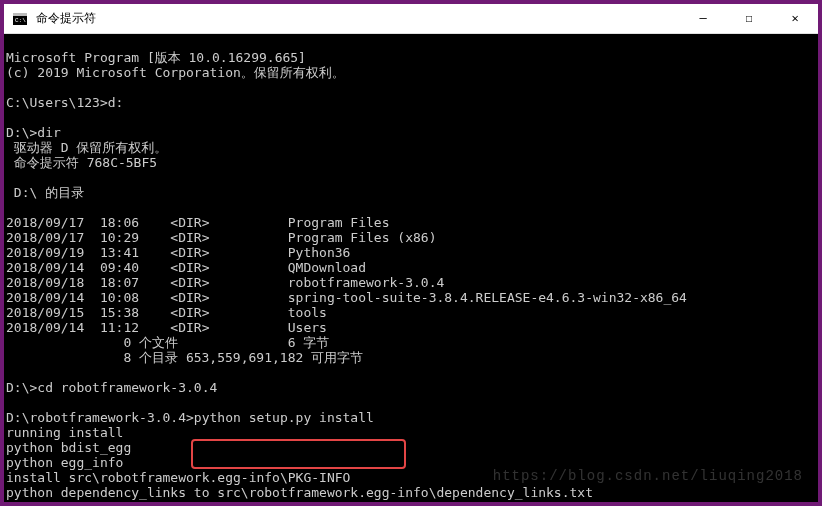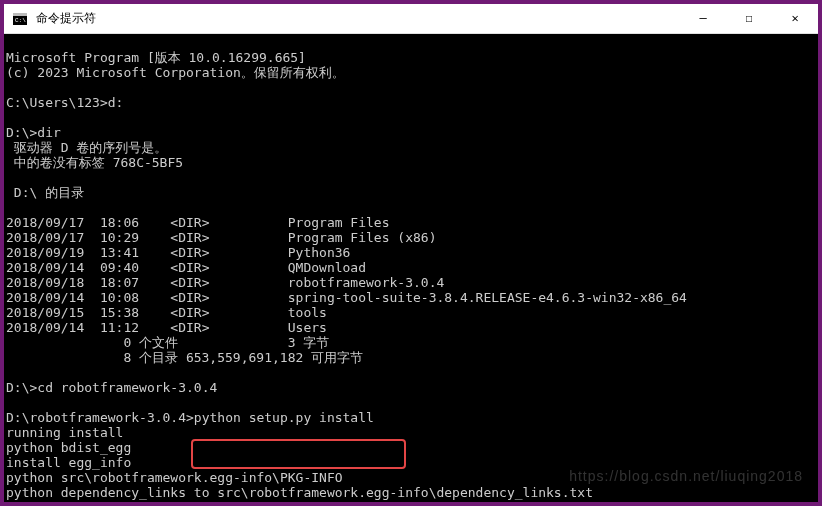--- a/index.html
+++ b/index.html
@@ -73,21 +73,21 @@
       width: 215px;
       height: 30px;
       pointer-events: none;
     }
     .watermark {
       position: absolute;
       right: 15px;
       bottom: 18px;
       color: rgba(200,200,200,0.25);
       font-size: 14px;
-      font-family: Liberation Sans, sans-serif;
+      font-family: Liberation Mono, monospace;
       letter-spacing: 1px;
     }
   </style>
 </head>
 <body>
 
 <div class="window">
   <div class="titlebar">
     <span class="icon">
       <svg width="14" height="12" viewBox="0 0 14 12">
@@ -98,45 +98,45 @@
     </span>
     <span class="title">命令提示符</span>
     <div class="window-controls">
       <div class="win-btn">—</div>
       <div class="win-btn">☐</div>
       <div class="win-btn">✕</div>
     </div>
   </div>
   <div class="terminal">
 <span>Microsoft Program [版本 10.0.16299.665]</span>
-<span>(c) 2023 Microsoft Corporation。保留所有权利。</span>
+<span>(c) 2019 Microsoft Corporation。保留所有权利。</span>
 
 <span>C:\Users\123&gt;d:</span>
 
 <span>D:\&gt;dir</span>
-<span> 驱动器 D 卷的序列号是。</span>
-<span> 中的卷没有标签 768C-5BF5</span>
+<span> 驱动器 D 保留所有权利。</span>
+<span> 命令提示符 768C-5BF5</span>
 
 <span> D:\ 的目录</span>
 
 <span>2018/09/17  18:06    &lt;DIR&gt;          Program Files</span>
 <span>2018/09/17  10:29    &lt;DIR&gt;          Program Files (x86)</span>
 <span>2018/09/19  13:41    &lt;DIR&gt;          Python36</span>
 <span>2018/09/14  09:40    &lt;DIR&gt;          QMDownload</span>
 <span>2018/09/18  18:07    &lt;DIR&gt;          robotframework-3.0.4</span>
 <span>2018/09/14  10:08    &lt;DIR&gt;          spring-tool-suite-3.8.4.RELEASE-e4.6.3-win32-x86_64</span>
 <span>2018/09/15  15:38    &lt;DIR&gt;          tools</span>
 <span>2018/09/14  11:12    &lt;DIR&gt;          Users</span>
-<span>               0 个文件              3 字节</span>
+<span>               0 个文件              6 字节</span>
 <span>               8 个目录 653,559,691,182 可用字节</span>
 
 <span>D:\&gt;cd robotframework-3.0.4</span>
 
 <span>D:\robotframework-3.0.4&gt;python setup.py install</span>
 <span>running install</span>
 <span>python bdist_egg</span>
-<span>install egg_info</span>
-<span>python src\robotframework.egg-info\PKG-INFO</span>
+<span>python egg_info</span>
+<span>install src\robotframework.egg-info\PKG-INFO</span>
 <span>python dependency_links to src\robotframework.egg-info\dependency_links.txt</span>
     <div class="highlight-box"></div>
     <div class="watermark">https://blog.csdn.net/liuqing2018</div>
   </div>
 </div>
 
 </body></html>

